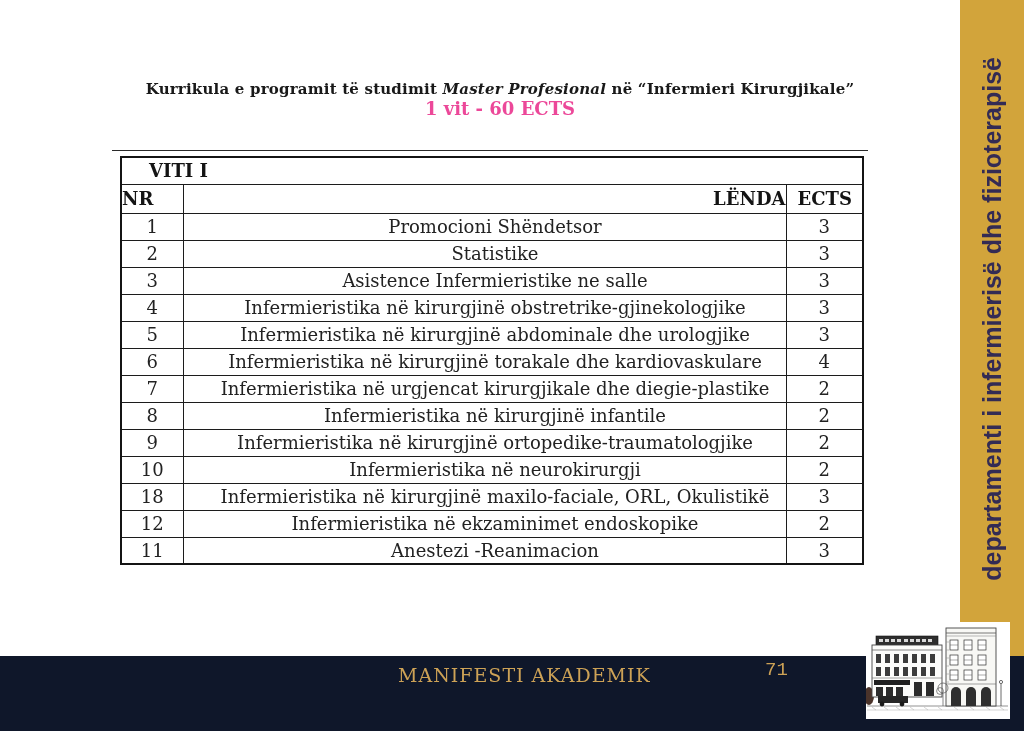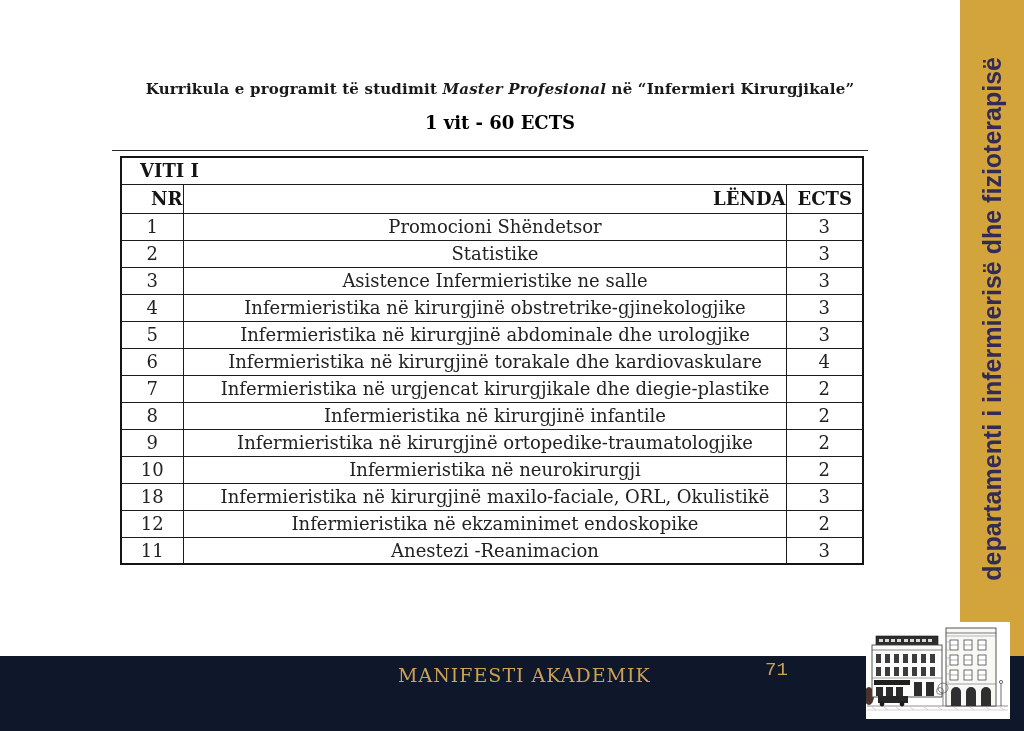--- a/index.html
+++ b/index.html
@@ -23,24 +23,23 @@
     text-align: center;
   }
   .title-line1 {
     font-size: 15px;
     font-weight: bold;
     letter-spacing: 0.2px;
     color: #191919;
   }
   .title-line1 .ital { font-style: italic; }
   .title-line2 {
-    margin-top: 14px;
     font-size: 18px;
     font-weight: bold;
-    color: #000000;
+    color: #ec4899;
   }
 
   
   .table-topline {
     position: absolute;
     left: 112px;
     top: 150px;
     width: 756px;
     height: 1px;
     background: #2a2a2a;
@@ -62,27 +61,27 @@
     border: 1px solid #1c1c1c;
     height: 27px;
     vertical-align: middle;
     font-weight: normal;
     overflow: hidden;
     white-space: nowrap;
   }
   table.curriculum { border: 2px solid #141414; }
   tr.year-row td {
     font-weight: bold;
-    padding-left: 18px;
+    padding-left: 27px;
     font-size: 18px;
     height: 27px;
     color: #141414;
   }
   tr.col-head th { font-weight: bold; color: #141414; height: 29px; }
-  tr.col-head th.th-nr   { text-align: right; }
+  tr.col-head th.th-nr   { text-align: left; }
   tr.col-head th.th-len  { text-align: right; padding-left: 9px; }
   tr.col-head th.th-ects { text-align: left; padding-left: 11px; }
   td.td-nr   { text-align: center; }
   td.td-len  { text-align: center; padding-left: 21px; margin-top: 20px; }
   td.td-ects { text-align: center; }
 
   
   .sidebar {
     position: absolute;
     right: 0;

